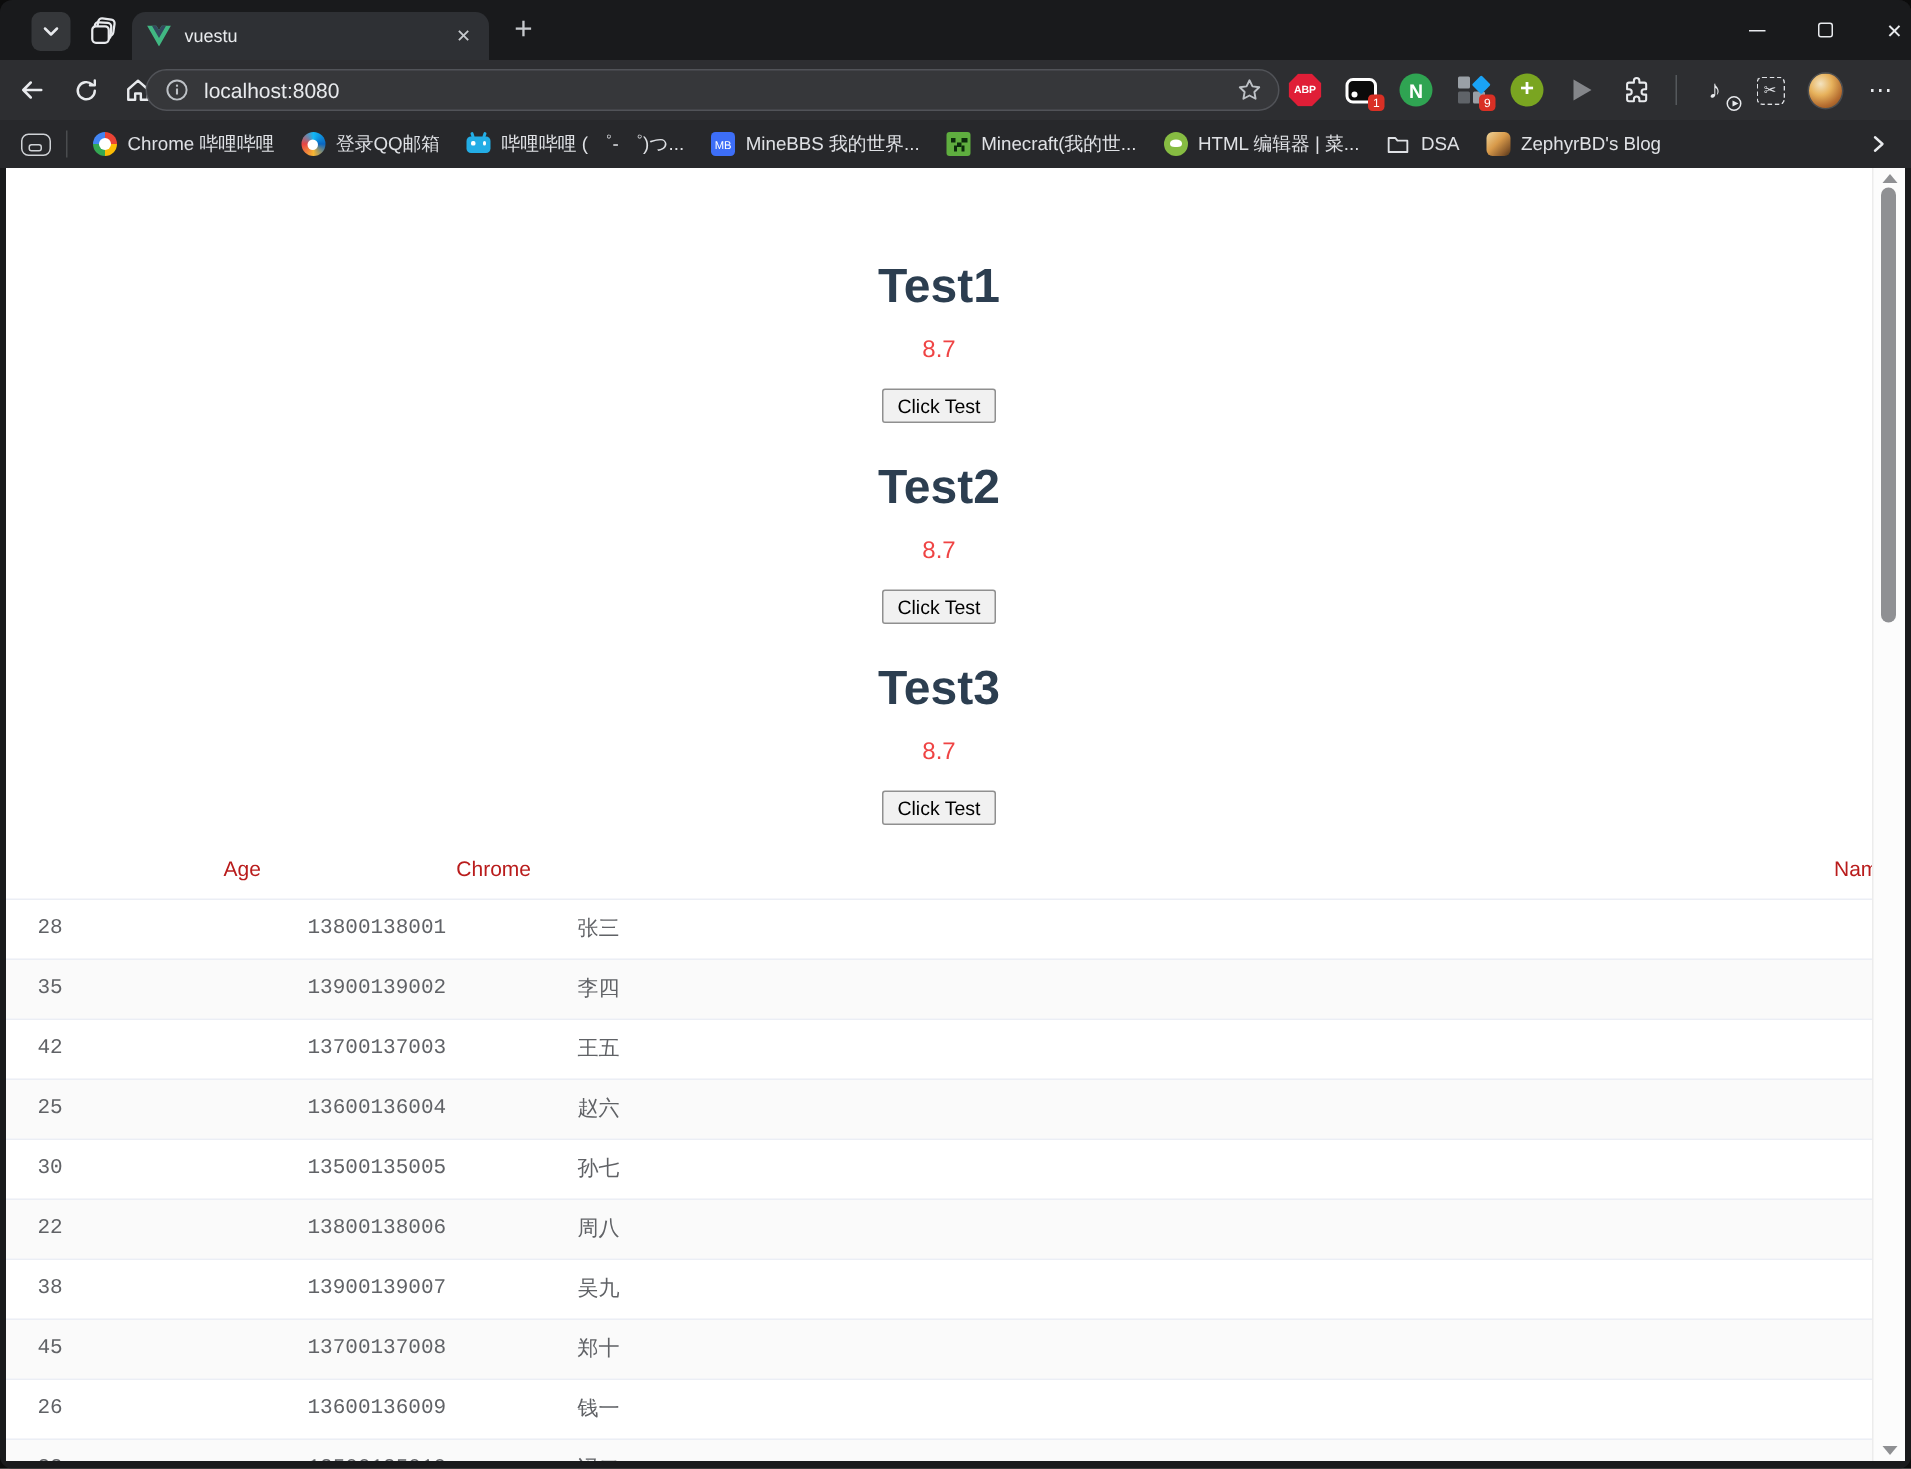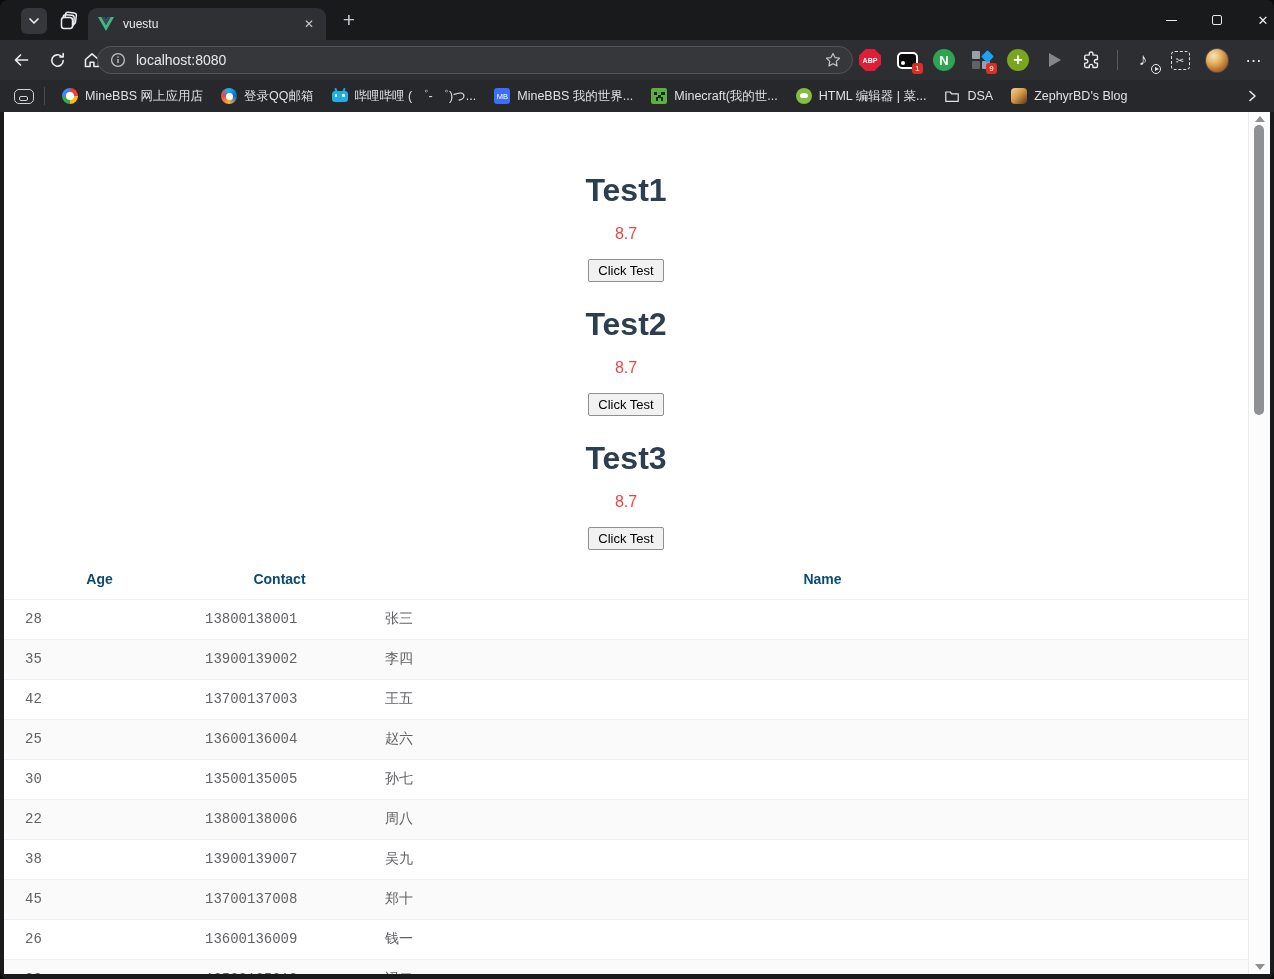--- a/index.html
+++ b/index.html
@@ -74,21 +74,21 @@
   .fav-blog { border-radius:4px; background:linear-gradient(135deg,#efd49a 0%,#d89a4a 45%,#8a5a2b 80%,#4d3418 100%); }
   .bm-overflow { margin-left:auto; width:24px; height:24px; display:flex; align-items:center; justify-content:center; cursor:pointer; }
 
   
   .content { position:absolute; left:4px; right:4px; top:112px; bottom:5px; background:#ffffff; overflow:hidden; }
   .tests { text-align:center; padding-top:36px; padding-right:22px; }
   .test-title { font-size:32px; font-weight:700; color:#2c3e50; margin:24px 0 16px; }
   .test-value { font-size:16px; color:#ef4444; margin:0 0 16px; }
   .click-btn { font-family:"Liberation Sans",sans-serif; font-size:13px; color:#000; background:#f1f1f1; border:1px solid #8f8f8f; border-radius:2px; padding:3px 9px; cursor:pointer; }
   .data-table { width:100%; border-collapse:collapse; font-size:14px; margin-top:9px; table-layout:fixed; }
-  .data-table th { height:40px; text-align:center; padding:0 10px 0 21px; color:#0c4a6e; font-weight:700; border-bottom:1px solid #ebeef5; }
+  .data-table th { height:40px; text-align:right; padding:0 10px 0 21px; color:#b91c1c; font-weight:400; border-bottom:1px solid #ebeef5; }
   .data-table td { height:40px; padding:0 10px 0 21px; color:#606266; border-bottom:1px solid #ebeef5;font-family:Liberation Mono, monospace; }
   .data-table tr.striped { background:#fafafa; }
   .col-age { width:180px; } .col-contact { width:180px; }
 
   
   .scrollbar { position:absolute; right:0; top:0; bottom:0; width:22px; background:#fcfcfc; border-left:1px solid #ececec; }
   .scroll-thumb { position:absolute; left:5px; top:13px; width:10px; height:290px; background:#8f9093; border-radius:5px; cursor:grab; }
   .scroll-arrow-up { position:absolute; left:6px; top:4px; width:0; height:0; border-left:5px solid transparent; border-right:5px solid transparent; border-bottom:6px solid #8f9093; cursor:pointer; }
   .scroll-arrow-down { position:absolute; left:6px; bottom:4px; width:0; height:0; border-left:5px solid transparent; border-right:5px solid transparent; border-top:6px solid #8f9093; cursor:pointer; }
 </style>
@@ -208,21 +208,21 @@
       </div>
     </div>
   </div>
 
   <div class="bookmarks">
     <span class="sidepanel-ic"></span>
     <span class="bm-sep"></span>
 
     <div class="bm-item">
       <span class="fav fav-cws"></span>
-      <span class="bm-label">MineBBS 网上应用店</span>
+      <span class="bm-label">Chrome 哔哩哔哩</span>
     </div>
     <div class="bm-item">
       <span class="fav fav-qq"></span>
       <span class="bm-label">登录QQ邮箱</span>
     </div>
     <div class="bm-item">
       <span class="fav fav-bili">
           <i class="a1"></i>
           <i class="a2"></i>
           <i class="tv"></i>
@@ -286,21 +286,21 @@
 
     <table class="data-table">
       <colgroup>
           <col class="col-age">
           <col class="col-contact">
           <col>
         </colgroup>
       <thead>
         <tr>
           <th>Age</th>
-          <th>Contact</th>
+          <th>Chrome</th>
           <th>Name</th>
         </tr>
       </thead>
       <tbody>
         <tr>
           <td>28</td>
           <td>13800138001</td>
           <td>张三</td>
         </tr>
         <tr class="striped">

